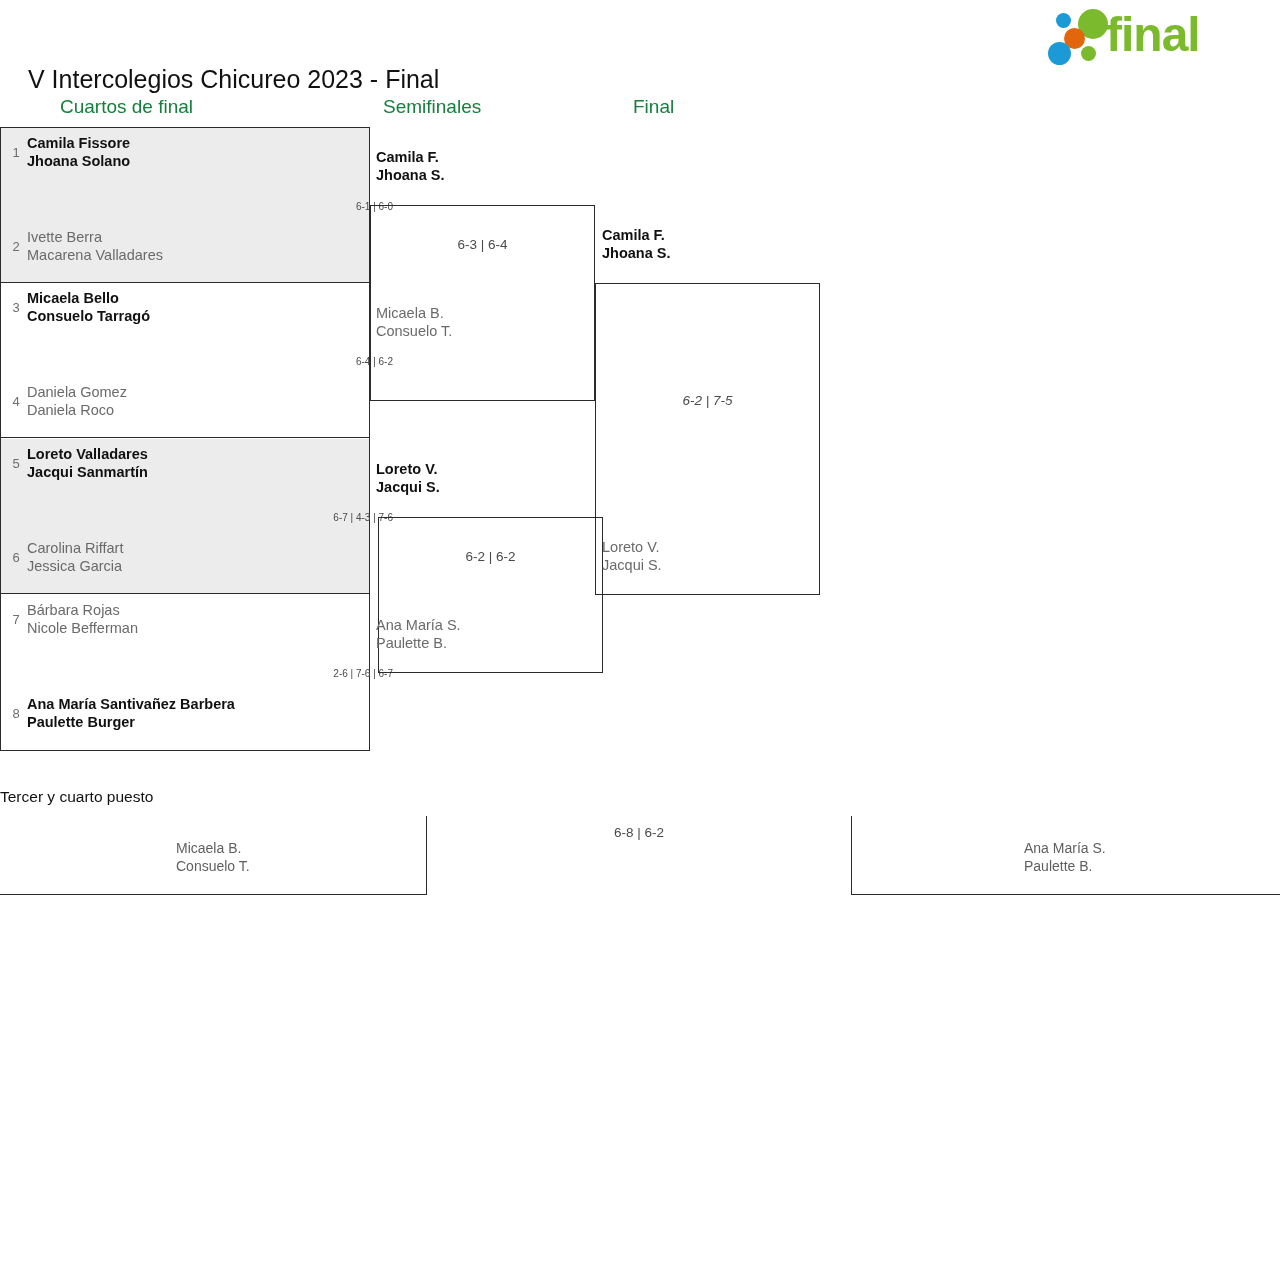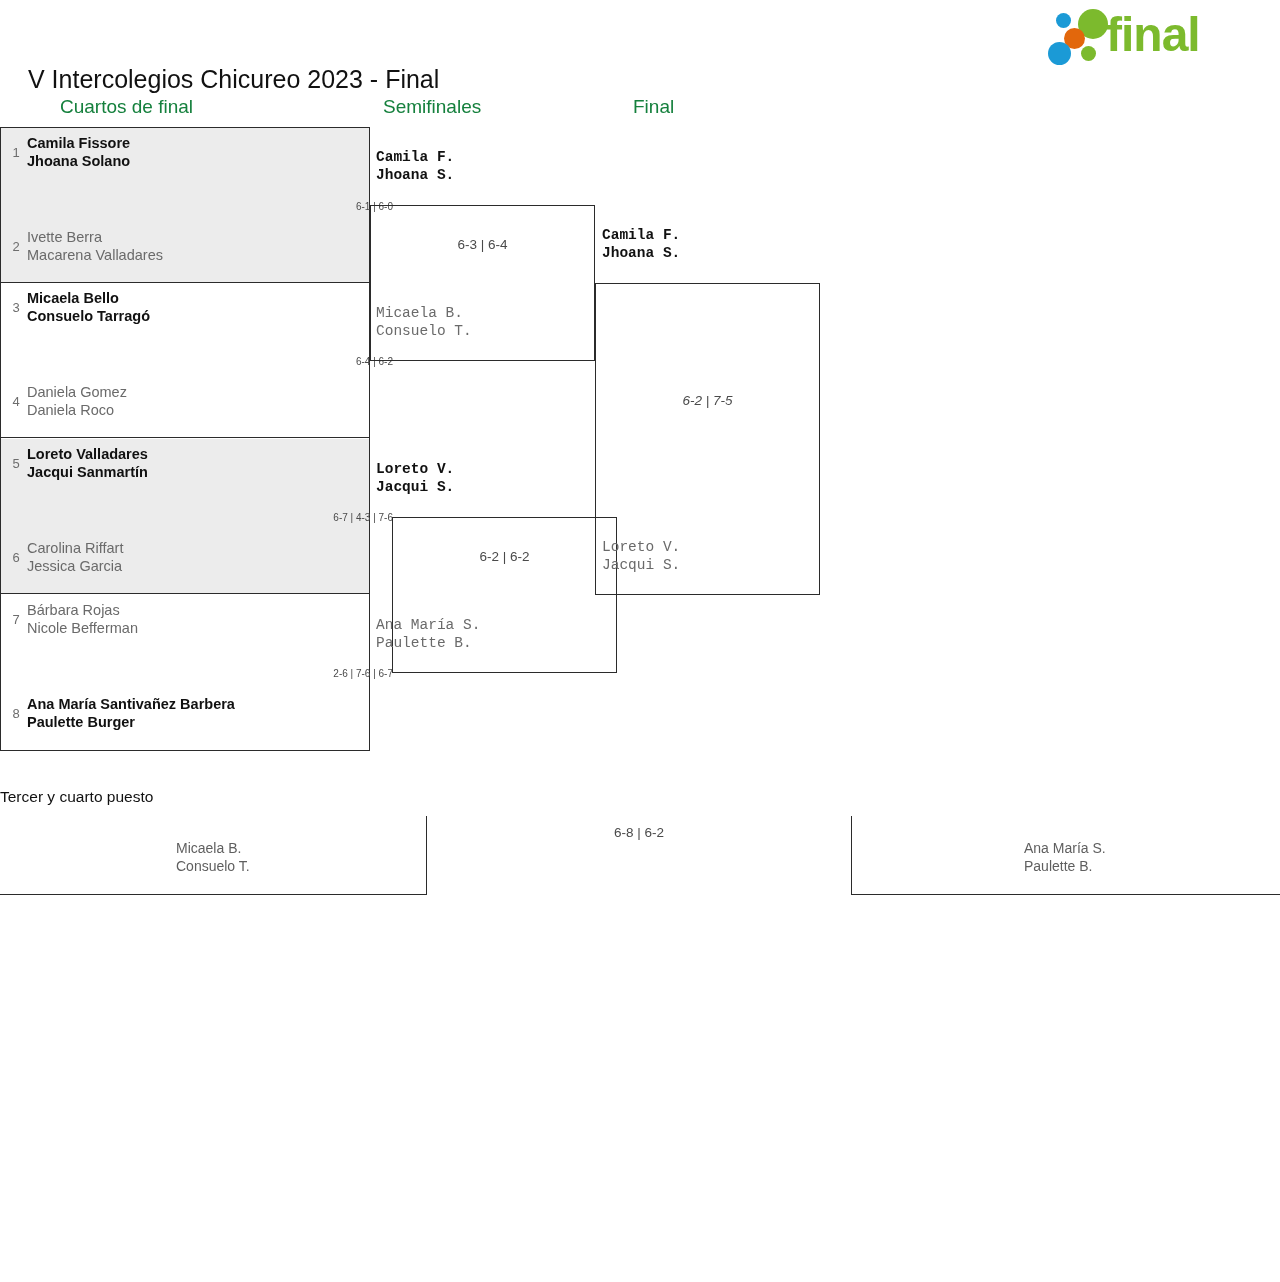--- a/index.html
+++ b/index.html
@@ -124,22 +124,22 @@
     color: #4a4a4a;
   }
 
   
   .sf-box {
     position: absolute;
     box-sizing: border-box;
     border: 1px solid #2b2b2b;
     border-left: 1px solid #2b2b2b;
   }
-  #sf-box-1 { left: 370px; top: 205px; width: 225px; height: 156px; }
-  #sf-box-2 { left: 392px; top: 517px; width: 225px; height: 156px; }
+  #sf-box-1 { left: 370px; top: 205px; width: 225px; height: 196px; }
+  #sf-box-2 { left: 378px; top: 517px; width: 225px; height: 156px; }
   .sf-score {
     position: absolute;
     left: 0; right: 0;
     top: 31px;
     text-align: center;
     font-size: 13.5px;
     line-height: 16px;
     color: #4a4a4a;
   }
 
@@ -161,21 +161,21 @@
     color: #4a4a4a;
   }
 
   
   .advance-label {
     position: absolute;
     font-size: 14.5px;
     line-height: 18px;
     white-space: nowrap;
   }
-  .advance-label .player { display: block; font-family: Liberation Mono, monospace; }
+  .advance-label .player { display: block; }
   .advance-label.winner { color: #111111; font-weight: 700; }
   .advance-label.loser  { color: #6a6a6a; font-weight: 400; }
 
   #sf1-team-top    { left: 376px; top: 148px; }
   #sf1-team-bottom { left: 376px; top: 304px; }
   #sf2-team-top    { left: 376px; top: 460px; }
   #sf2-team-bottom { left: 376px; top: 616px; }
   #final-team-top    { left: 602px; top: 226px; }
   #final-team-bottom { left: 602px; top: 538px; }
 

